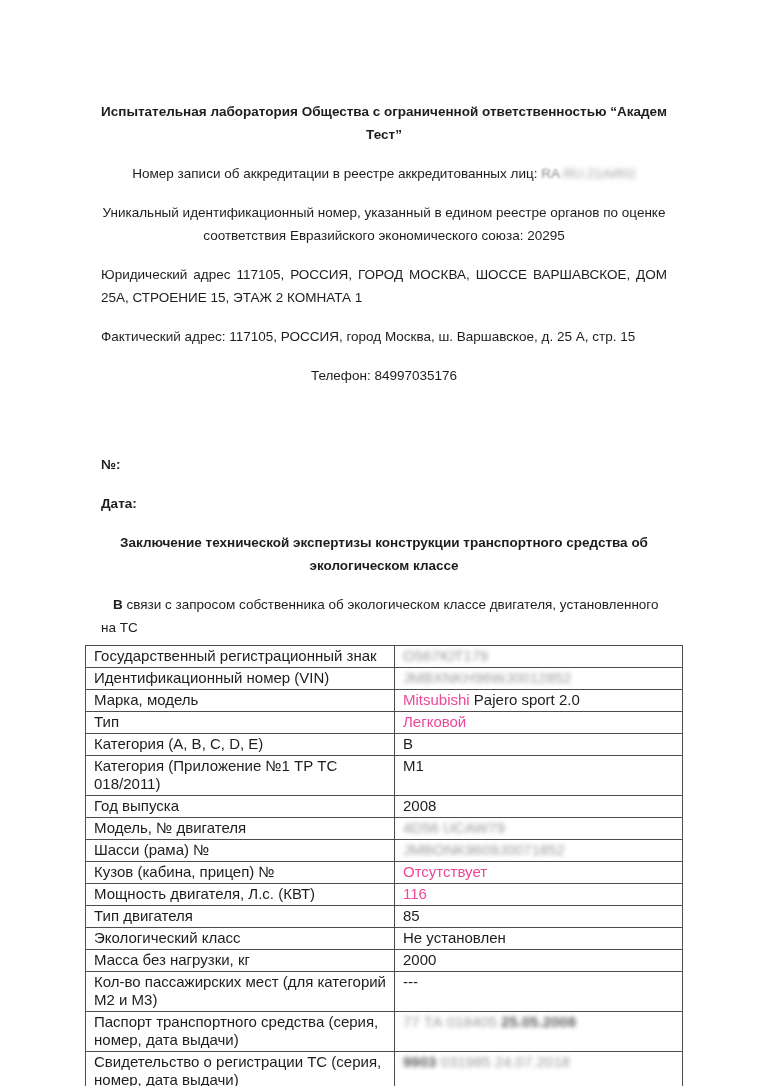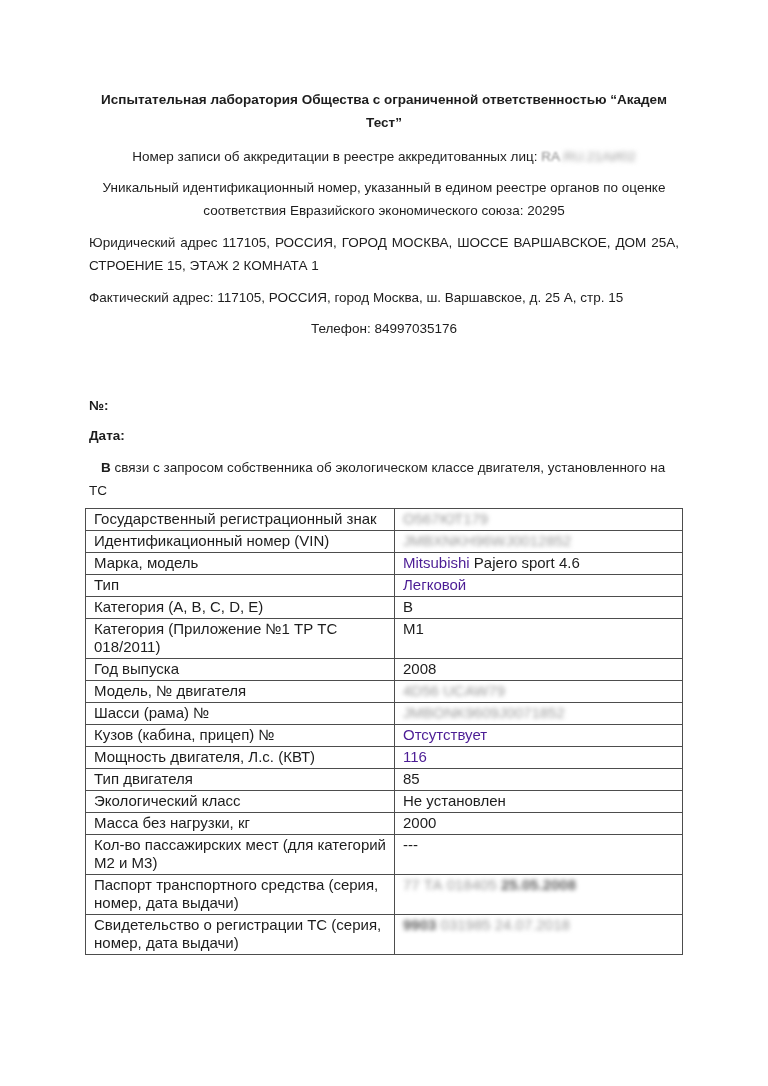--- a/index.html
+++ b/index.html
@@ -17,21 +17,21 @@
   .page {
     box-sizing: border-box;
     width: 768px;
     height: 1086px;
     padding: 84px 85px 0 85px;
     filter: blur(0.3px);
   }
   .line {
     font-size: 13.5px;
     line-height: 23px;
-    margin: 4px;
+    margin: 16px;
   }
   .center { text-align: center; }
   .bold { font-weight: bold; }
   .just { text-align: justify; }
 
   .lab-title       { margin-bottom: 11px; }
   .accr-line       { margin-bottom: 8px; }
   .uid-line        { margin-bottom: 9px; }
   .legal-address   { margin-bottom: 9px; }
   .actual-address  { margin-bottom: 8px; }
@@ -55,21 +55,21 @@
     font-size: 15px;
     line-height: 18px;
     padding: 1px 8px 2px 8px;
     vertical-align: top;
     overflow: hidden;
   }
   td.lbl { width: 292px; color: #1d1d1d; }
   td.val { color: #1d1d1d; }
 
   .v-normal        { color: #1d1d1d; }
-  .v-muted         { color: #4c1d95; }
+  .v-muted         { color: #ec4899; }
   .v-redacted      { color: #9b9b9b; filter: blur(2px); }
   .v-redacted-dark { color: #636363; font-weight: bold; filter: blur(2px); }
 </style>
 </head>
 <body>
 
 <div class="page">
 
   <p class="line center bold lab-title">Испытательная лаборатория Общества с ограниченной ответственностью “Академ Тест”</p>
 
@@ -82,36 +82,37 @@
   <p class="line actual-address">Фактический адрес: 117105, РОССИЯ, город Москва, ш. Варшавское, д. 25 А, стр. 15</p>
 
   <p class="line phone-line">Телефон: 84997035176</p>
 
   <div class="big-gap"></div>
 
   <p class="line bold num-label">№:</p>
 
   <p class="line bold date-label">Дата:</p>
 
+  <p class="line center bold doc-title">Заключение технической экспертизы конструкции транспортного средства об экологическом классе</p>
 
   <p class="line intro"><span class="bold">В</span><span> связи с запросом собственника об экологическом классе двигателя, установленного на ТС</span></p>
 
   <table class="vtable">
     <tbody>
         <tr>
           <td class="lbl">Государственный регистрационный знак</td>
           <td class="val"><span class="v-redacted">О567ЮТ179</span></td>
         </tr>
         <tr>
           <td class="lbl">Идентификационный номер (VIN)</td>
           <td class="val"><span class="v-redacted">JMBXNKH96WJ0012852</span></td>
         </tr>
         <tr>
           <td class="lbl">Марка, модель</td>
-          <td class="val"><span class="v-muted">Mitsubishi </span><span class="v-normal">Pajero sport 4.6</span></td>
+          <td class="val"><span class="v-muted">Mitsubishi </span><span class="v-normal">Pajero sport 2.0</span></td>
         </tr>
         <tr>
           <td class="lbl">Тип</td>
           <td class="val"><span class="v-muted">Легковой</span></td>
         </tr>
         <tr>
           <td class="lbl">Категория (А, В, С, D, Е)</td>
           <td class="val"><span class="v-normal">В</span></td>
         </tr>
         <tr>

